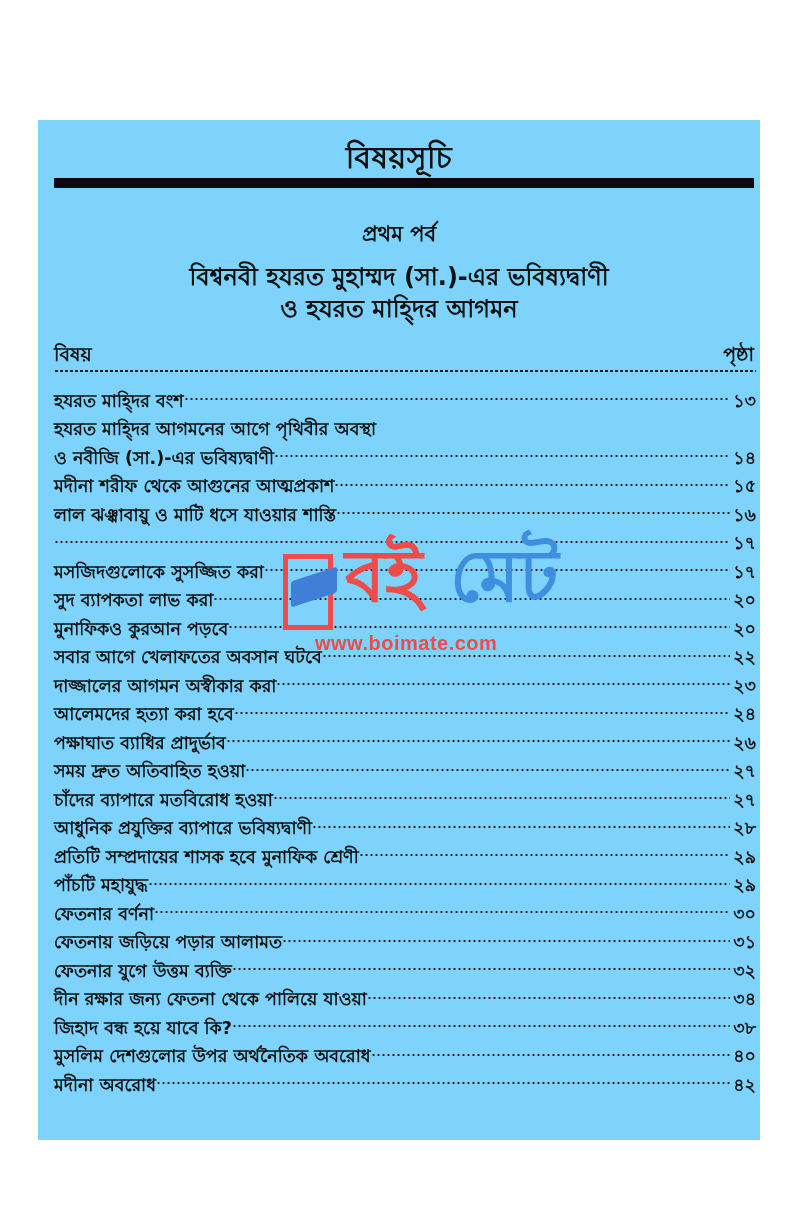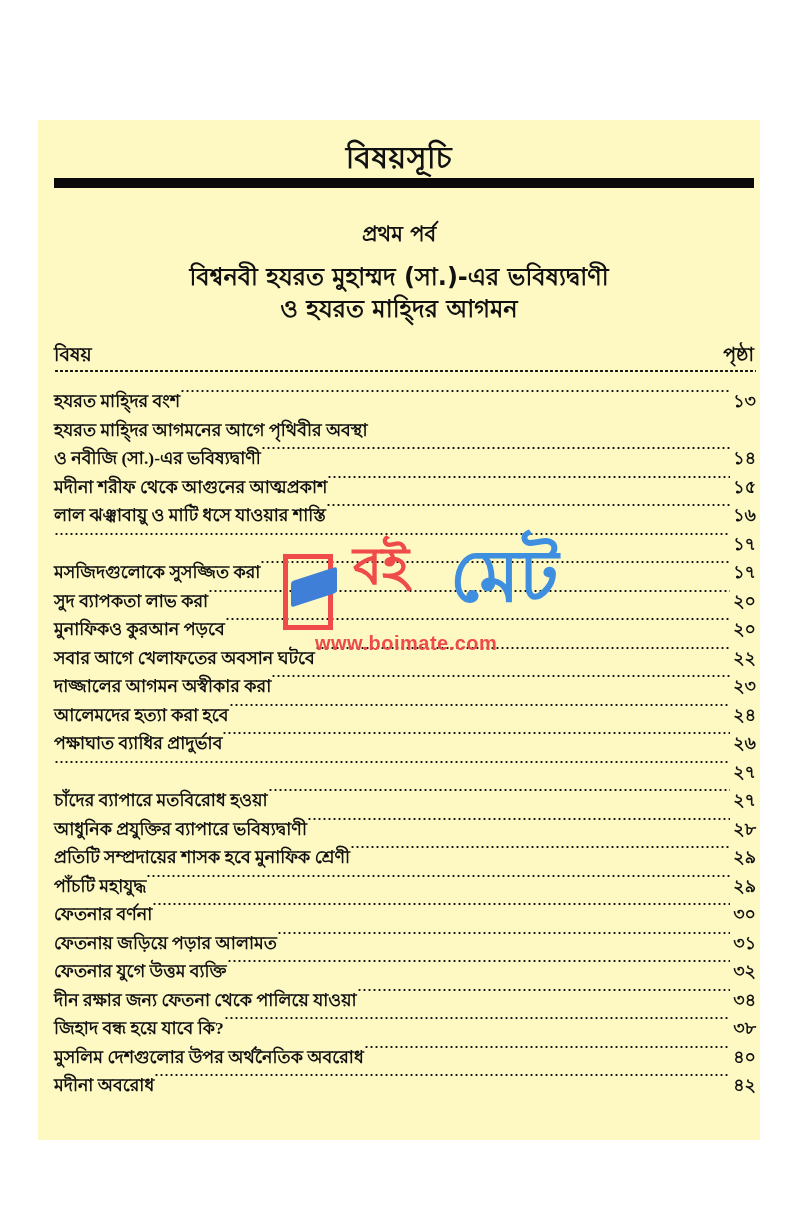--- a/index.html
+++ b/index.html
@@ -2,21 +2,21 @@
 <html><head>
 <meta charset="utf-8">
 <style>
   html, body { margin: 0; padding: 0; }
   body {
     width: 800px; height: 1225px; background: #ffffff; position: relative; overflow: hidden;
     font-family: "DejaVu Sans", sans-serif; color: #111;
   }
   .page {
     position: absolute; left: 38px; top: 120px; width: 722px; height: 1020px;
-    background: #fef9c3;
+    background: #7dd3fc;
   }
   .title {
     position: absolute; left: 0; right: 0; top: 14px; text-align: center;
     font-size: 30px; font-weight: bold; letter-spacing: 0.5px;
   }
   .rule {
     position: absolute; left: 16px; width: 700px; top: 58px; height: 10px; background: #0a0a0a;
   }
   .part {
     position: absolute; left: 0; right: 0; top: 98px; text-align: center;
@@ -33,23 +33,22 @@
   }
   .colhead .left { position: absolute; left: 0; }
   .colhead .right { position: absolute; right: 0; }
   .headdots {
     position: absolute; left: 16px; width: 702px; top: 248px; height: 6px;
     background-image: radial-gradient(circle, #111 1.1px, transparent 1.3px);
     background-size: 5px 6px; background-repeat: repeat-x;
   }
   .toc { position: absolute; left: 16px; width: 702px; top: 268px; }
   .row {
-    display: flex; align-items: flex-start; height: 28.5px; font-size: 17.5px; font-weight: bold;
+    display: flex; align-items: center; height: 28.5px; font-size: 17.5px; font-weight: bold;
     white-space: nowrap;
-    font-family: Liberation Serif, serif;
   }
   .row .t { flex: 0 0 auto; }
   .row .d {
     flex: 1 1 auto; height: 6px; margin-bottom: 6px;
     background-image: radial-gradient(circle, #111 1px, transparent 1.2px);
     background-size: 5px 6px; background-repeat: repeat-x;
   }
   .row .p { flex: 0 0 auto; min-width: 26px; text-align: right; }
   .row.nodots { }
   .watermark {
@@ -57,21 +56,21 @@
   }
   .wm-box {
     position: absolute; left: 0; top: 8px; width: 50px; height: 76px;
     border: 5px solid #ef4b4b; box-sizing: border-box;
   }
   .wm-book {
     position: absolute; left: 8px; top: 28px; width: 46px; height: 26px;
     background: #3f7fd8; transform: skewY(-18deg); border-radius: 3px;
   }
   .wm-word1 {
-    position: absolute; left: 62px; top: -6px; font-size: 52px; font-weight: bold; color: #ef4b4b; line-height: 1; margin-left: 8px;
+    position: absolute; left: 62px; top: -6px; font-size: 72px; font-weight: bold; color: #ef4b4b; line-height: 1;
   }
   .wm-word2 {
     position: absolute; left: 132px; top: -6px; font-size: 72px; font-weight: bold; color: #3f8fe0; line-height: 1; margin-left: 35px;
   }
   .wm-url {
     position: absolute; left: 32px; top: 86px; font-size: 20px; font-weight: bold; color: #ef4b4b;
     font-family: Liberation Sans, sans-serif; letter-spacing: 0.5px;
   }
 </style>
 </head>
@@ -147,20 +146,21 @@
         <span class="t">আলেমদের হত্যা করা হবে</span>
         <span class="d"></span>
         <span class="p">২৪</span>
       </div>
     <div class="row">
         <span class="t">পক্ষাঘাত ব্যাধির প্রাদুর্ভাব</span>
         <span class="d"></span>
         <span class="p">২৬</span>
       </div>
     <div class="row">
+        <span class="t">সময় দ্রুত অতিবাহিত হওয়া</span>
         <span class="d"></span>
         <span class="p">২৭</span>
       </div>
     <div class="row">
         <span class="t">চাঁদের ব্যাপারে মতবিরোধ হওয়া</span>
         <span class="d"></span>
         <span class="p">২৭</span>
       </div>
     <div class="row">
         <span class="t">আধুনিক প্রযুক্তির ব্যাপারে ভবিষ্যদ্বাণী</span>

